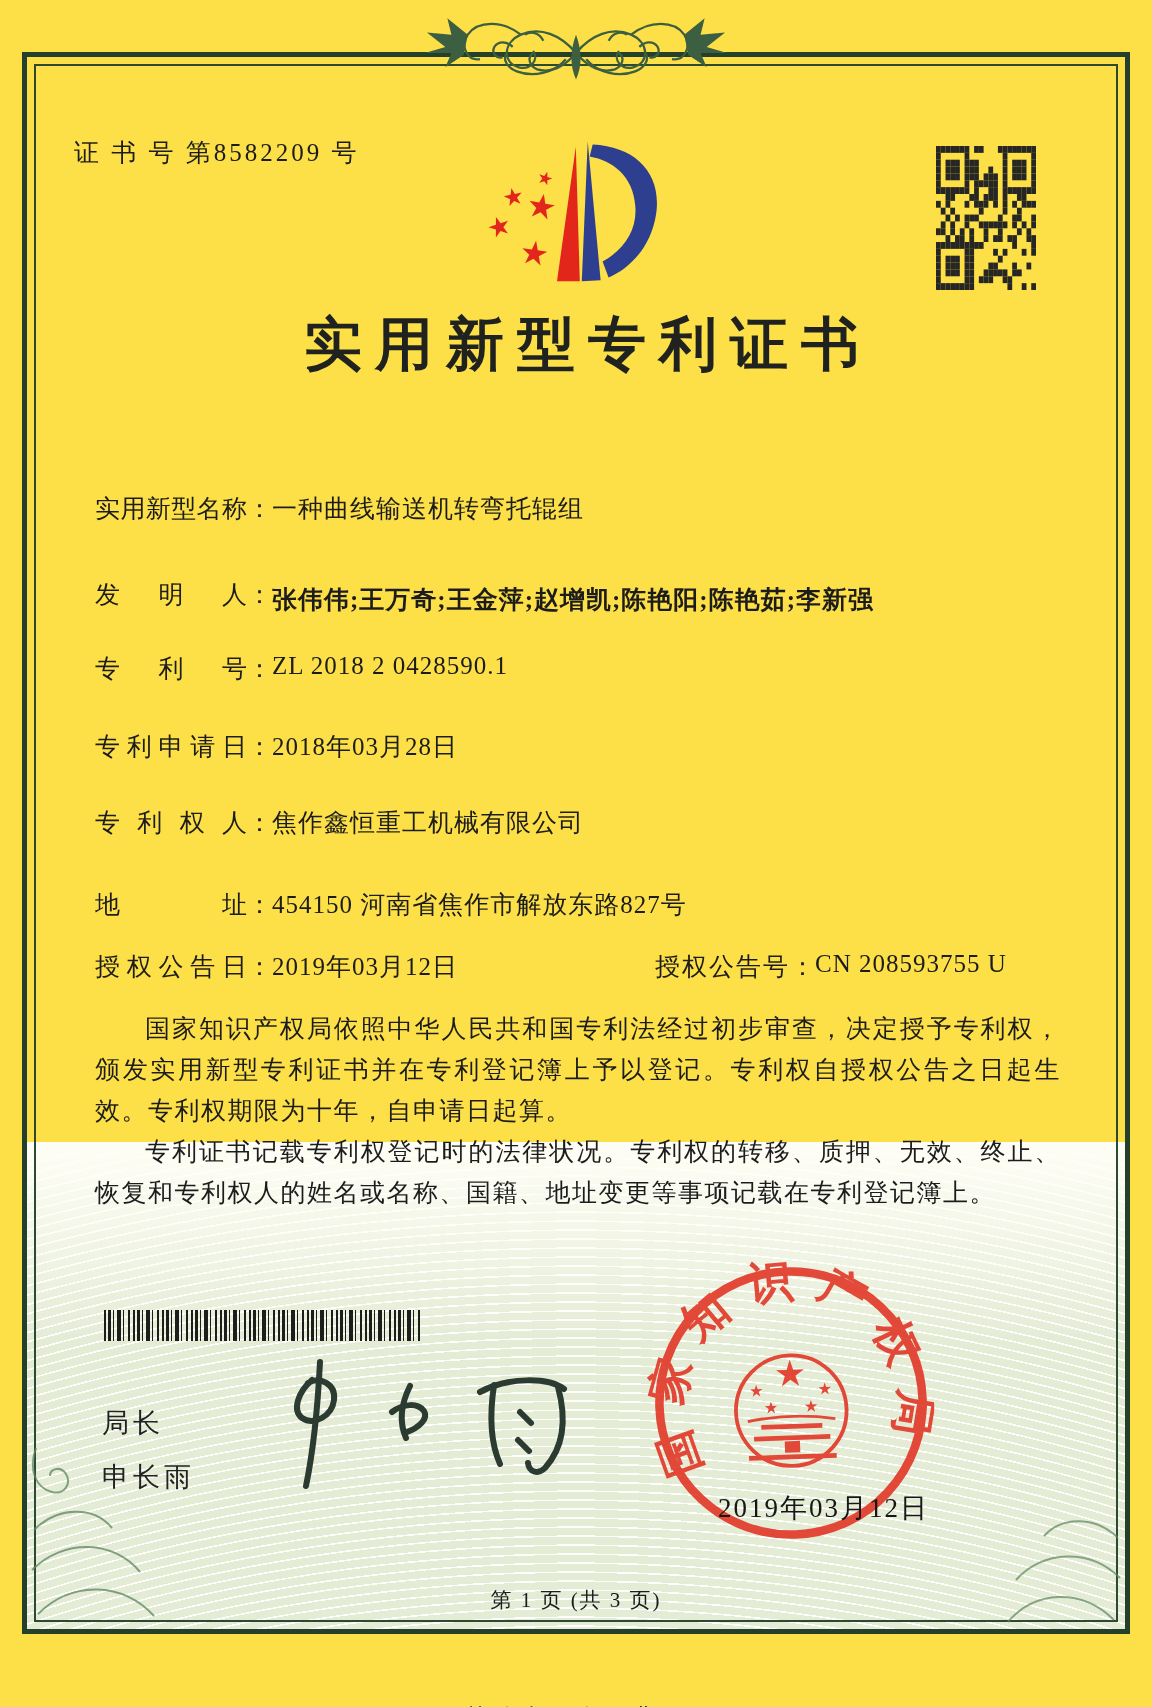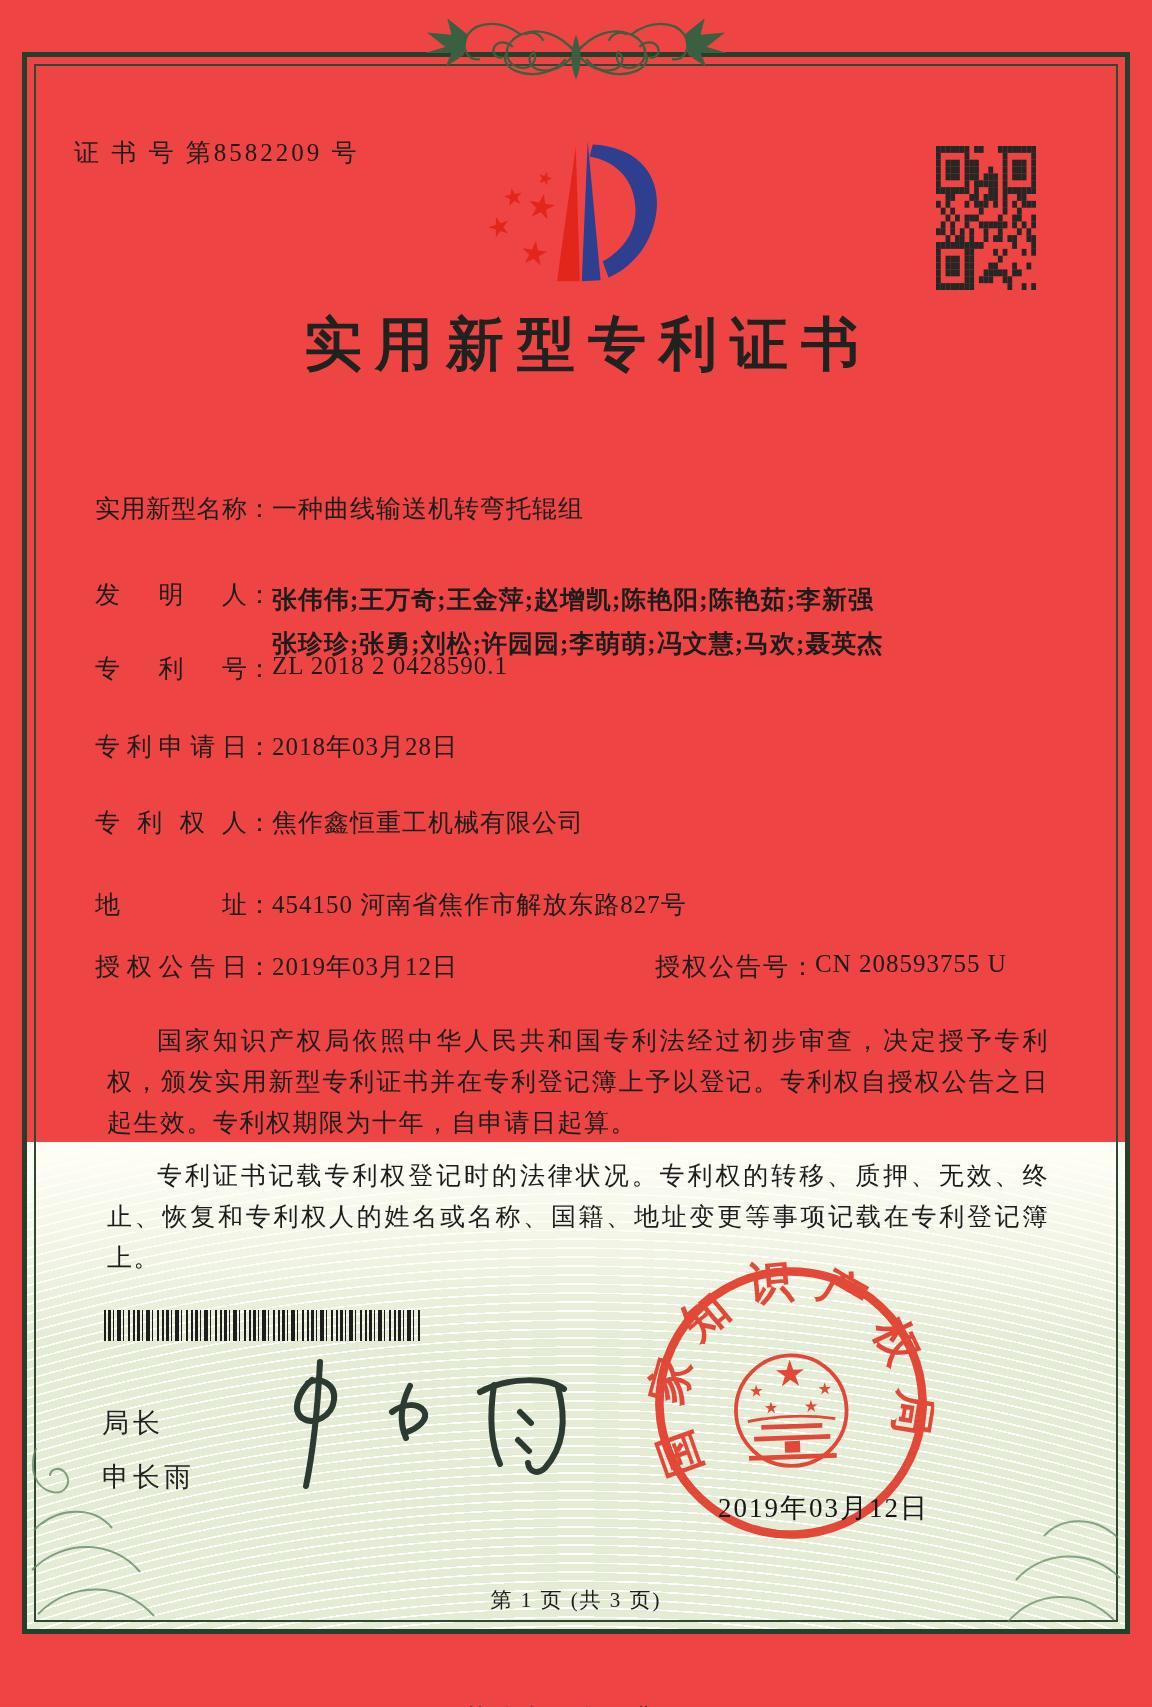--- a/index.html
+++ b/index.html
@@ -1,18 +1,18 @@
 <!DOCTYPE html>
 <html><head>
 <meta charset="utf-8">
 <style>
   html,body{margin:0;padding:0;background:#ffffff;}
   .sheet{
     position:relative;width:1152px;height:1707px;margin:0 auto;
-    background:#ef4444;overflow:hidden;
+    background:#fde047;overflow:hidden;
     font-family:"Liberation Serif","DejaVu Serif",serif;color:#1c1c1c;
   }
   
   .frame-outer{position:absolute;left:22px;top:52px;width:1098px;height:1572px;
     border:5px solid #24402a;pointer-events:none;}
   .frame-inner{position:absolute;left:34px;top:64px;width:1080px;height:1554px;
     border:2px solid #2c4a31;pointer-events:none;}
   .ornament-top{position:absolute;top:6px;left:50%;transform:translateX(-50%);
     width:388px;height:92px;}
   
@@ -37,21 +37,21 @@
   .fval{letter-spacing:1px;vertical-align:top;}
   .fval.multi{display:inline-block;white-space:normal;width:790px;line-height:44px;font-weight:bold;}
   .pair2{position:absolute;left:560px;top:0;white-space:nowrap;}
   .pair2 .lbl2{letter-spacing:2px;}
   .row-name{top:492px}.row-inventor{top:578px}.row-patno{top:652px}
   .row-filing{top:730px}.row-patentee{top:806px}.row-address{top:888px}
   .row-grant{top:950px}
   
   .bodytext{position:absolute;left:95px;width:966px;top:1008px;font-size:25px;
     line-height:41px;text-align:justify;letter-spacing:1.5px;}
-  .bodytext p{margin:12px;text-indent:2em;}
+  .bodytext p{margin:0;text-indent:2em;}
   
   .barcode{position:absolute;left:104px;top:1310px;width:316px;height:31px;z-index:2;
     background:repeating-linear-gradient(90deg,
       #1d1d1b 0 2px,transparent 2px 4px,#1d1d1b 4px 7px,transparent 7px 9px,
       #1d1d1b 9px 10px,transparent 10px 13px,#1d1d1b 13px 17px,transparent 17px 19px,
       #1d1d1b 19px 20px,transparent 20px 24px,#1d1d1b 24px 26px,transparent 26px 29px);}
   .officer{position:absolute;left:102px;top:1396px;z-index:2;font-size:27px;
     letter-spacing:4px;line-height:54px;color:#222;}
   .officer div{white-space:nowrap;}
   .signature{position:absolute;left:250px;top:1350px;width:340px;height:152px;z-index:2;}
@@ -332,21 +332,21 @@
       <rect x="100" y="100" width="5" height="5"></rect>
     </svg>
 
   <div class="title">实用新型专利证书</div>
 
   <div class="row row-name">
     <span class="flabel">实用新型名称</span><span class="colon">：</span><span class="fval">一种曲线输送机转弯托辊组</span>
   </div>
 
   <div class="row row-inventor">
-    <span class="flabel">发明人</span><span class="colon">：</span><span class="fval multi"><span>张伟伟;王万奇;王金萍;赵增凯;陈艳阳;陈艳茹;李新强</span><br><span>张珍珍;张勇;刘松;许园园;李萌萌;冯文慧;马欢;聂英杰</span></span>
+    <span class="flabel">发明人</span><span class="colon">：</span><span class="fval multi"><span>张伟伟;王万奇;王金萍;赵增凯;陈艳阳;陈艳茹;李新强</span><br></span>
   </div>
 
   <div class="row row-patno">
     <span class="flabel">专利号</span><span class="colon">：</span><span class="fval">ZL 2018 2 0428590.1</span>
   </div>
 
   <div class="row row-filing">
     <span class="flabel">专利申请日</span><span class="colon">：</span><span class="fval">2018年03月28日</span>
   </div>
 

